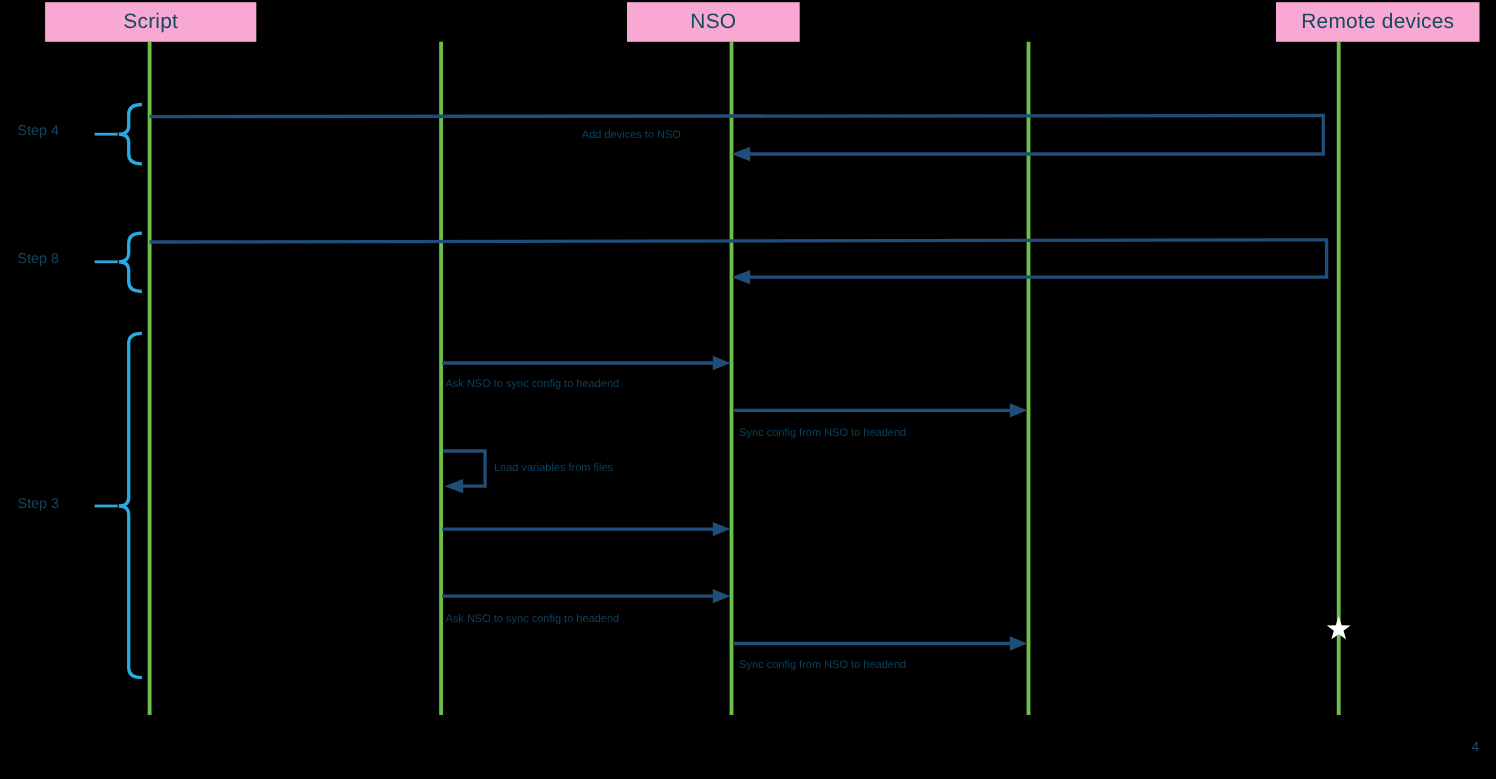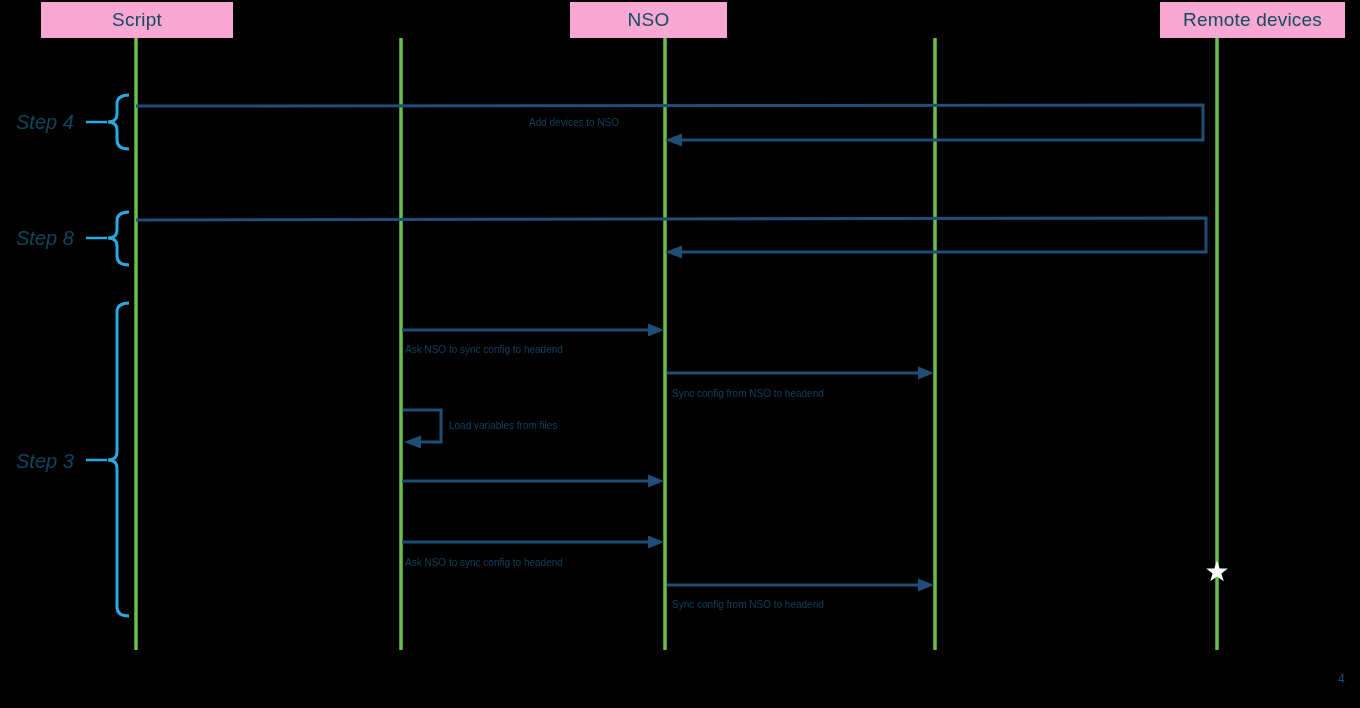--- a/index.html
+++ b/index.html
@@ -11,21 +11,21 @@
   .actor-box {
     position:absolute; top:2px; height:36px; background:#f9a8d4;
     color:#114B5E; display:flex; align-items:center; justify-content:center;
     font-size:19px; letter-spacing:0.2px;
   }
   .msg-label {
     position:absolute; color:#0E405E; font-size:10px; white-space:nowrap;
   }
   .msg-label.centered { transform:translateX(-50%); }
   .step-label {
-    position:absolute; color:#11455F; font-size:20px; white-space:nowrap;font-style:italic;
+    position:absolute; color:#11455F; font-size:13px; white-space:nowrap;
   }
   .page-num {
     position:absolute; left:1338px; top:672px; color:#1F4E79; font-size:12px;
   }
 </style>
 </head>
 <body>
 
 <div class="canvas">
 

